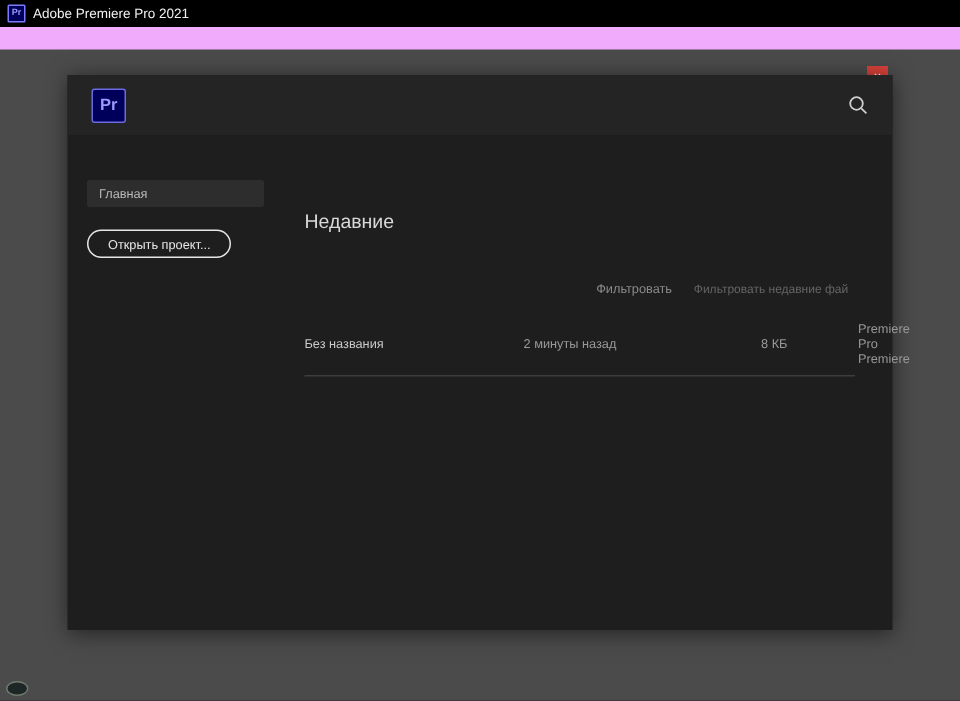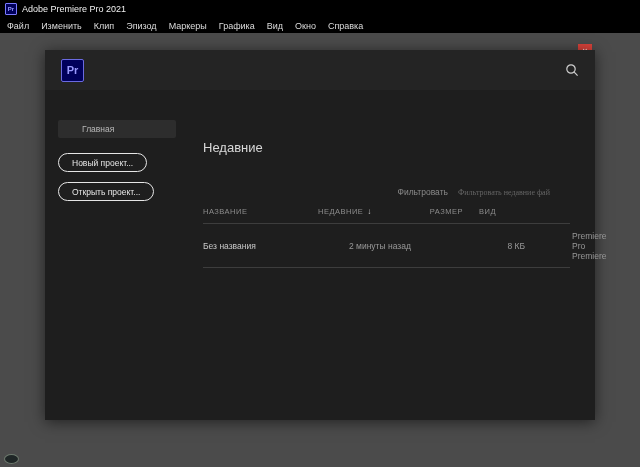--- a/index.html
+++ b/index.html
@@ -34,34 +34,34 @@
   .pr-badge { width:23px; height:23px; background:#00005b; border:1px solid #6a6ae0; border-radius:2px;
               color:#9999ff; font-size:11px; font-weight:bold;
               display:flex; align-items:center; justify-content:center; }
   .search-btn { background:none; border:none; padding:0; cursor:pointer; display:flex; }
 
   .home-body { position:relative; width:100%; height:330px; }
 
   
   .sidebar { position:absolute; left:13px; top:30px; width:125px; }
   .nav-item { width:118px; height:18px; background:#2d2d2d; border-radius:2px;
-              color:#b9b9b9; font-size:8.5px; line-height:18px; padding-left:24px; cursor:pointer; }
+              color:#b9b9b9; font-size:8.5px; line-height:18px; padding-left:8px; cursor:pointer; }
   .side-buttons { margin-top:15px; display:flex; flex-direction:column; align-items:flex-start; gap:10px; }
   .pill-btn { height:19px; border:1px solid #e6e6e6; border-radius:10px; background:transparent;
               color:#e6e6e6; font-size:8.5px; padding:0 13px; cursor:pointer; white-space:nowrap;
               font-family:"Liberation Sans",sans-serif; }
 
   
   .main { position:absolute; left:158px; top:0; right:25px; }
   .recent-title { margin-top:50px; font-size:13px; font-weight:400; color:#d8d8d8; }
 
   .filter-row { display:flex; justify-content:flex-end; align-items:center; gap:10px; margin-top:32px; }
   .filter-label { color:#8a8a8a; font-size:8.5px; }
   .filter-input { width:112px; background:transparent; border:none; outline:none;
-                  color:#bdbdbd; font-size:8px; font-family:Liberation Serif, serif; }
+                  color:#bdbdbd; font-size:8px; font-family:Liberation Sans, sans-serif;text-align:center; }
   .filter-input::placeholder { color:#646464; }
 
   .table { margin-top:10px; }
   .thead, .trow { display:grid; grid-template-columns:115px 100px 45px 1fr; }
   .thead { padding-bottom:7px; border-bottom:1px solid #3d3d3d;
            color:#8d8d8d; font-size:7.5px; letter-spacing:.5px; }
   .trow { height:44px; align-items:center; border-bottom:1px solid #3d3d3d;
           font-size:8.5px; cursor:pointer;gap:31px; }
   .col-size { text-align:right; }
   .col-kind { padding-left:16px; }
@@ -75,31 +75,20 @@
 </head>
 <body>
 
 <div class="window">
 
   <div class="titlebar">
     <div class="app-icon">Pr</div>
     <span class="title-text">Adobe Premiere Pro 2021</span>
   </div>
 
-  <div class="menubar">
-    <span class="menu-item">Файл</span>
-    <span class="menu-item">Изменить</span>
-    <span class="menu-item">Клип</span>
-    <span class="menu-item">Эпизод</span>
-    <span class="menu-item">Маркеры</span>
-    <span class="menu-item">Графика</span>
-    <span class="menu-item">Вид</span>
-    <span class="menu-item">Окно</span>
-    <span class="menu-item">Справка</span>
-  </div>
 
   <div class="workspace">
 
     <button class="dialog-close">×</button>
 
     <div class="home-dialog">
 
       <div class="home-header">
         <div class="pr-badge">Pr</div>
         <button class="search-btn">
@@ -110,40 +99,33 @@
             </svg>
           </span>
         </button>
       </div>
 
       <div class="home-body">
 
         <div class="sidebar">
           <div class="nav-item">Главная</div>
           <div class="side-buttons">
-            <button class="pill-btn">Новый проект...</button>
             <button class="pill-btn">Открыть проект...</button>
           </div>
         </div>
 
         <div class="main">
           <div class="recent-title">Недавние</div>
 
           <div class="filter-row">
             <span class="filter-label">Фильтровать</span>
             <input class="filter-input" type="text" placeholder="Фильтровать недавние фай" style="">
           </div>
 
           <div class="table">
-            <div class="thead">
-              <span>НАЗВАНИЕ</span>
-              <span><span>НЕДАВНИЕ</span><span class="sort-arrow">↓</span></span>
-              <span class="col-size">РАЗМЕР</span>
-              <span class="col-kind">ВИД</span>
-            </div>
             <div class="trow">
               <span class="cell-name">Без названия</span>
               <span class="cell-dim">2 минуты назад</span>
               <span class="cell-dim col-size">8 КБ</span>
               <span class="cell-dim col-kind">Premiere Pro Premiere</span>
             </div>
           </div>
         </div>
 
       </div>

